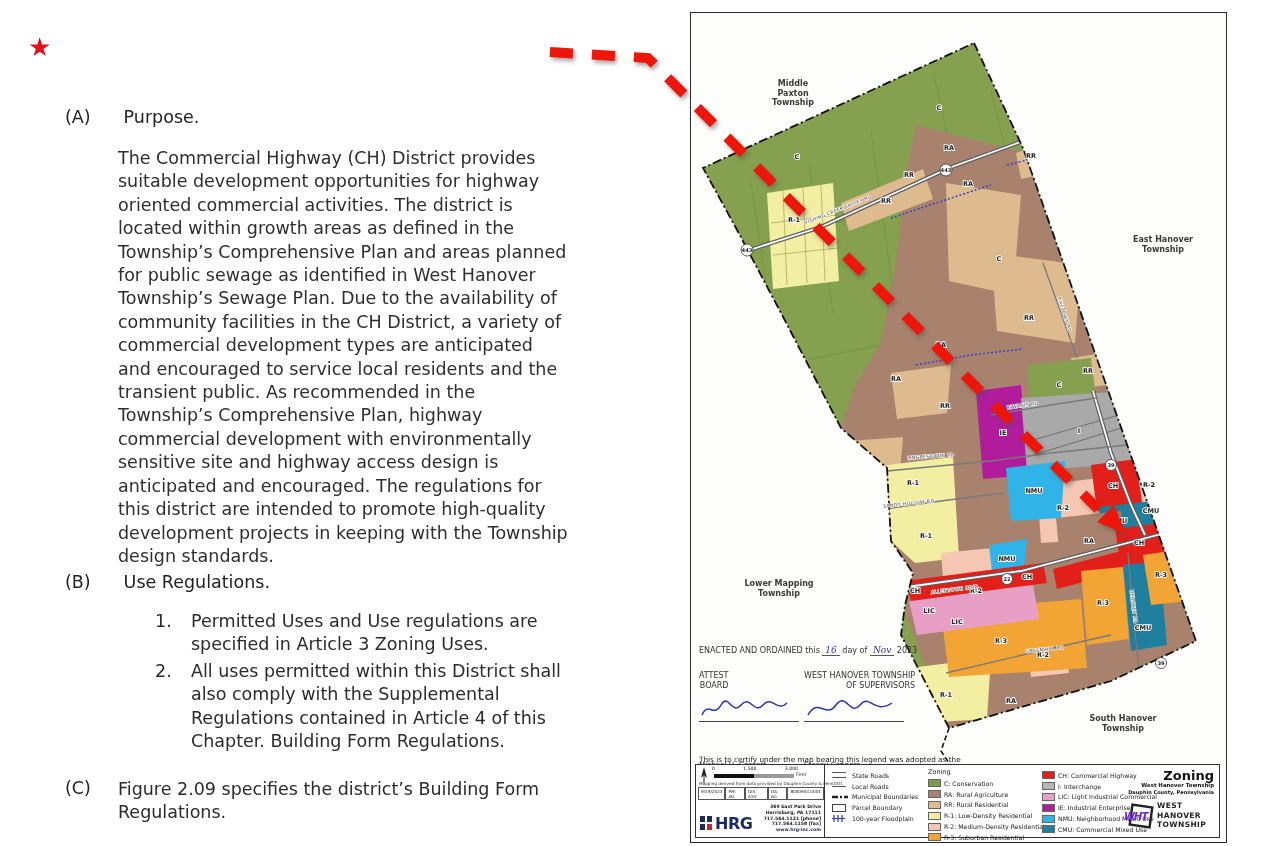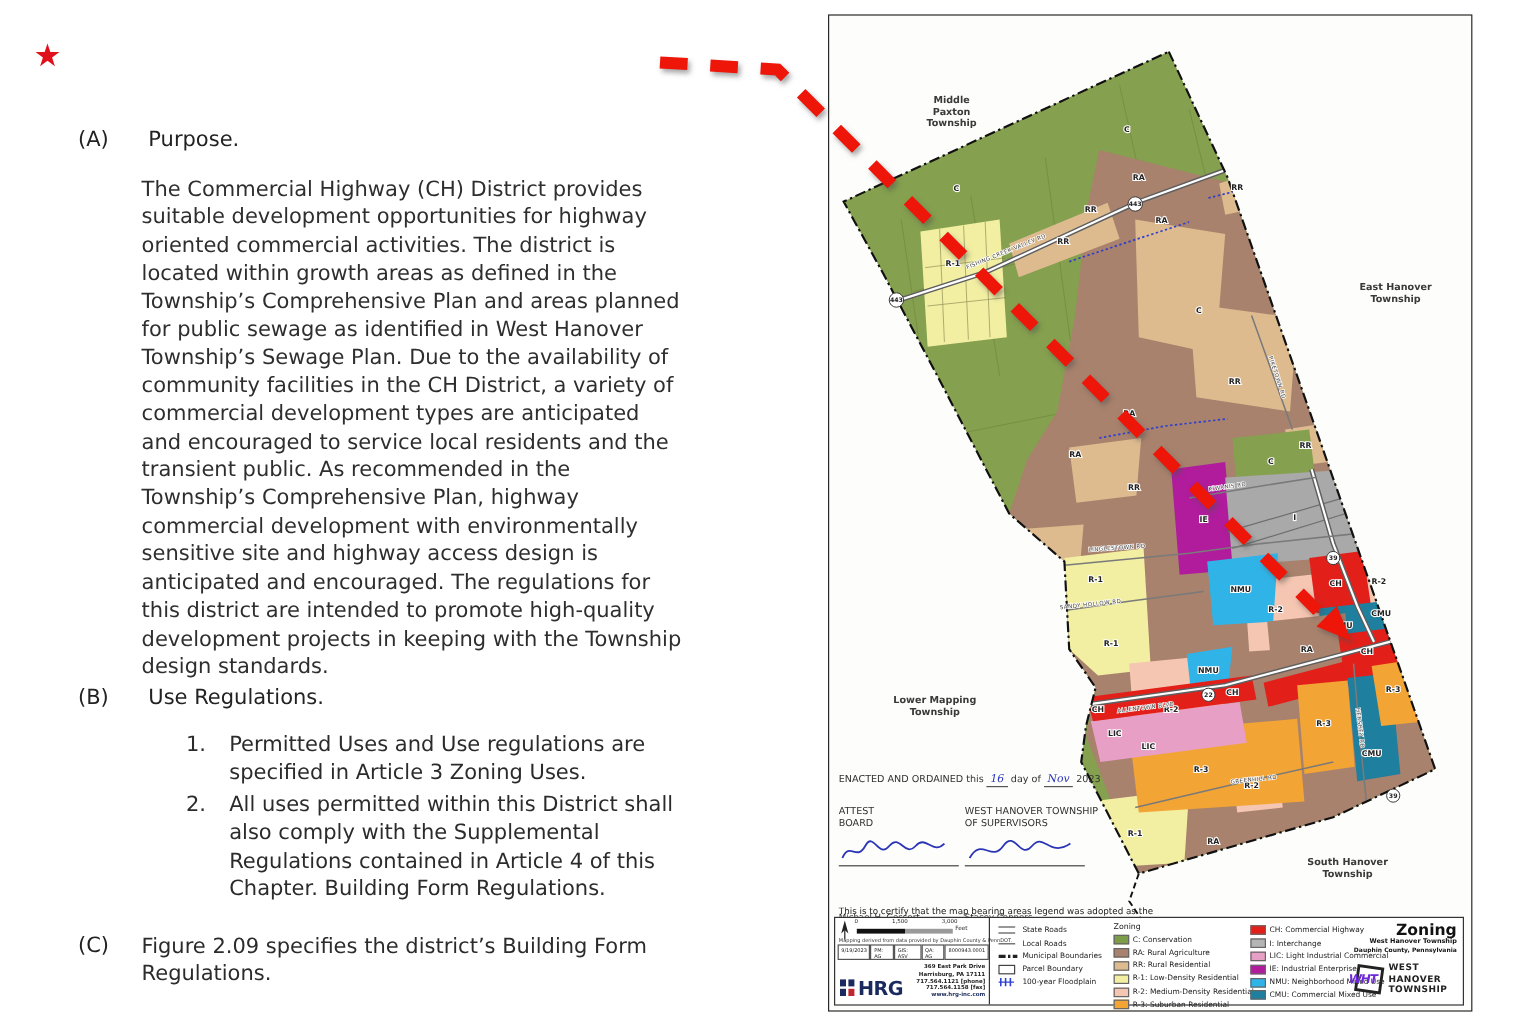--- a/index.html
+++ b/index.html
@@ -21,21 +21,21 @@
              font-size:17.5px;line-height:23.4px;}
   
   .sheet{position:absolute;left:690px;top:12px;width:537px;height:831px;
          background:#fdfdfb;border:1.5px solid #2a2a2a;box-sizing:border-box;}
   .sheet svg.map{position:absolute;left:0;top:0;}
   .nbr{position:absolute;font-size:8px;font-weight:bold;color:#3a3a3a;
        text-align:center;line-height:9.5px;}
   .maptext{position:absolute;font-size:8px;color:#333;}
   .hand{color:#2a35b8;font-style:italic;font-family:"DejaVu Serif",serif;
         border-bottom:1px solid #555;padding:0 3px;font-size:9px;}
-  .twolines div{line-height:9.5px;}
+  .twolines div{line-height:9.5px;text-align:right;}
   .sigblock{position:absolute;width:100px;}
   .sigline{border-top:1px solid #444;margin-top:-4px;}
   .signame{font-size:7.2px;color:#222;line-height:8.5px;margin-top:39px;}
   .cert{position:absolute;left:8px;top:742px;font-size:7.3px;line-height:9.4px;color:#222;width:300px;}
   
   .legendbox{position:absolute;left:4px;top:751px;width:525px;height:74px;
              border:1px solid #333;box-sizing:border-box;background:#fff;}
   .leftcell{position:absolute;left:0;top:0;width:128px;height:72px;border-right:1px solid #333;}
   .ticks{position:absolute;left:16px;top:1px;width:86px;display:flex;justify-content:space-between;
          font-size:4.6px;color:#222;}
@@ -356,21 +356,21 @@
     <div class="sigblock" style="left:113px;top:682px;">
       <svg width="92" height="26">
         <path d="M4,20 C14,2 22,24 32,10 S46,22 56,10 S70,20 88,8" fill="none" stroke="#2a35b8" stroke-width="1.5"></path>
       </svg>
       <div class="sigline"></div>
       <div class="signame">Stacey Connors</div>
       <div class="signame">Chair</div>
     </div>
 
     <div class="cert">
-      <div>This is to certify that the map bearing areas legend was adopted as the</div>
+      <div>This is to certify under the map bearing this legend was adopted as the</div>
       <div>official Zoning Map of the Township by enactment of the Zoning</div>
       <div>Ordinance of West Hanover Township, Dauphin County, Pennsylvania</div>
       <div><span>under Ordinance No.</span>
            <span class="hand" style="font-size:8px;">07</span>
            <span>-2023</span></div>
     </div>
 
     <div class="legendbox">
       <div class="leftcell">
         <svg width="12" height="18" style="position:absolute;left:2px;top:1px;">

